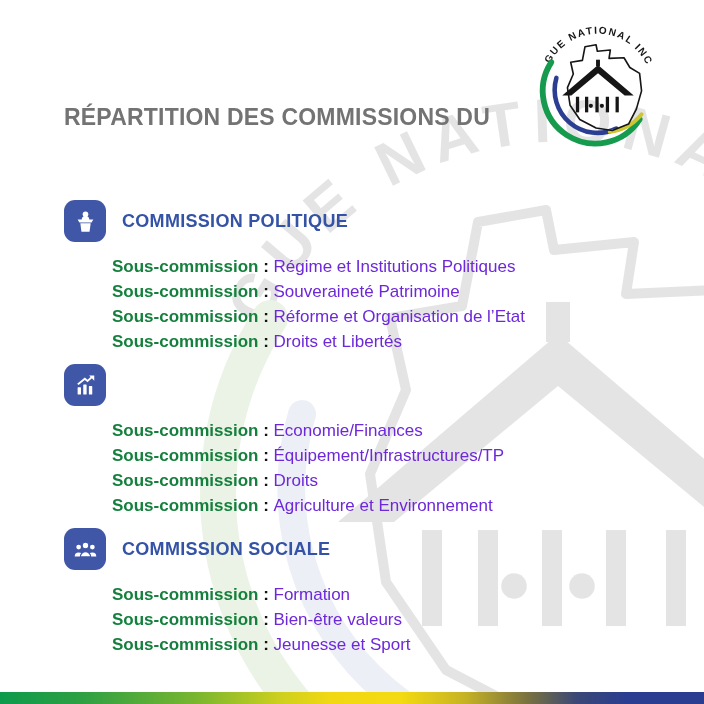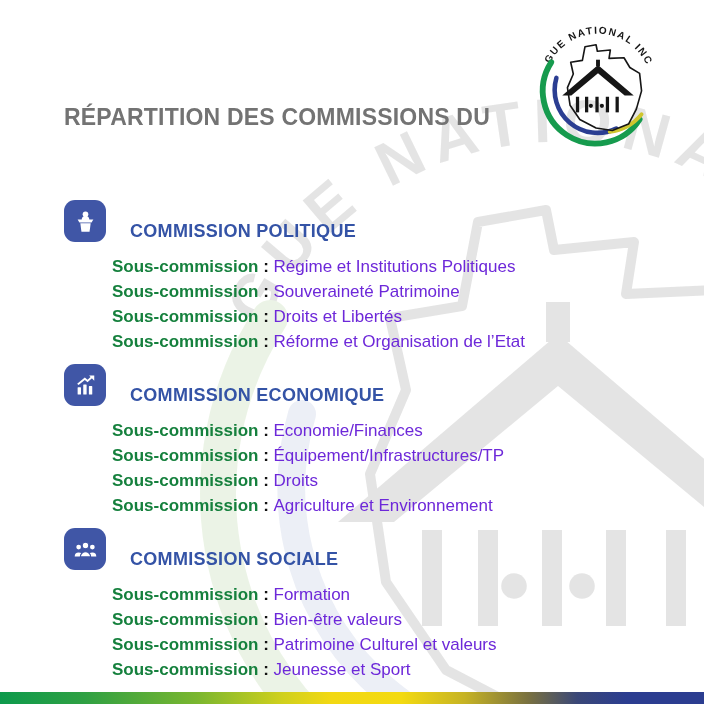--- a/index.html
+++ b/index.html
@@ -41,21 +41,21 @@
     position: absolute; left: 64px; top: 104px; width: 500px;
     font-size: 23px; line-height: 27px;
     font-weight: 800; color: #737373;
     letter-spacing: .2px;
     z-index: 1;
   }
 
   
   .sections { position: absolute; left: 64px; top: 200px; width: 584px; z-index: 1; }
   .section { margin-bottom: 10px; }
-  .sec-head { display: flex; align-items: flex-end; gap: 24px; height: 42px; }
+  .sec-head { display: flex; align-items: center; gap: 16px; height: 42px; }
   .icon-box {
     width: 42px; height: 42px; border-radius: 11px;
     background: #4056a6;
     display: flex; align-items: center; justify-content: center;
     flex: 0 0 auto;
   }
   .icon-box svg { width: 27px; height: 27px; display: block; }
   .sec-title {
     font-size: 18px; font-weight: 800; color: #3453a6;
     letter-spacing: .3px; white-space: nowrap;
@@ -131,37 +131,36 @@
             <path d="M 8.6 10.6 a 3.4 3.4 0 0 1 6.8 0 z"></path>
             <path d="M 5 10.2 h 14 l -1.6 2.6 H 6.6 Z"></path>
             <path d="M 7.4 13.6 h 9.2 l -1 7.4 H 8.4 Z"></path>
           </svg>
         </div>
         <div class="sec-title">COMMISSION POLITIQUE</div>
       </div>
       <div class="sub-list">
         <div class="sub-line"><span class="pfx">Sous-commission</span><span class="sep"> : </span><span class="val">Régime et Institutions Politiques</span></div>
         <div class="sub-line"><span class="pfx">Sous-commission</span><span class="sep"> : </span><span class="val">Souveraineté Patrimoine</span></div>
+        <div class="sub-line"><span class="pfx">Sous-commission</span><span class="sep"> : </span><span class="val">Réforme et Organisation de l’Etat</span></div>
         <div class="sub-line"><span class="pfx">Sous-commission</span><span class="sep"> : </span><span class="val">Droits et Libertés</span></div>
-        <div class="sub-line"><span class="pfx">Sous-commission</span><span class="sep"> : </span><span class="val">Réforme et Organisation de l’Etat</span></div>
       </div>
     </div>
 
     <div class="section">
       <div class="sec-head">
         <div class="icon-box">
           <svg viewBox="0 0 24 24" fill="#ffffff">
             <rect x="5" y="13.5" width="3" height="6.5" rx="0.5"></rect>
             <rect x="10" y="11" width="3" height="9" rx="0.5"></rect>
             <rect x="15" y="12.5" width="3" height="7.5" rx="0.5"></rect>
             <path d="M 5.2 11.2 L 10.8 6.6 L 13.2 8.6 L 17.6 4.8 L 16.4 3.6 L 13.2 6.4 L 10.8 4.4 L 4 10 Z" transform="translate(0.6,0.4)"></path>
             <path d="M 15.2 3.2 h 4.6 v 4.6 z"></path>
           </svg>
         </div>
-        <div class="sec-title">COMMISSION ECONOMIQUE</div>
       </div>
       <div class="sub-list">
         <div class="sub-line"><span class="pfx">Sous-commission</span><span class="sep"> : </span><span class="val">Economie/Finances</span></div>
         <div class="sub-line"><span class="pfx">Sous-commission</span><span class="sep"> : </span><span class="val">Équipement/Infrastructures/TP</span></div>
         <div class="sub-line"><span class="pfx">Sous-commission</span><span class="sep"> : </span><span class="val">Droits</span></div>
         <div class="sub-line"><span class="pfx">Sous-commission</span><span class="sep"> : </span><span class="val">Agriculture et Environnement</span></div>
       </div>
     </div>
 
     <div class="section">
@@ -174,21 +173,20 @@
             <path d="M 14.6 18.2 a 3.5 3.5 0 0 1 7 0 z"></path>
             <circle cx="12" cy="8.4" r="2.9" stroke="#4056a6" stroke-width="1"></circle>
             <path d="M 7.4 18.6 a 4.6 4.6 0 0 1 9.2 0 z" stroke="#4056a6" stroke-width="1"></path>
           </svg>
         </div>
         <div class="sec-title">COMMISSION SOCIALE</div>
       </div>
       <div class="sub-list">
         <div class="sub-line"><span class="pfx">Sous-commission</span><span class="sep"> : </span><span class="val">Formation</span></div>
         <div class="sub-line"><span class="pfx">Sous-commission</span><span class="sep"> : </span><span class="val">Bien-être valeurs</span></div>
-        <div class="sub-line"><span class="pfx">Sous-commission</span><span class="sep"> : </span><span class="val">Patrimoine Culturel et valeurs</span></div>
         <div class="sub-line"><span class="pfx">Sous-commission</span><span class="sep"> : </span><span class="val">Jeunesse et Sport</span></div>
       </div>
     </div>
 
   </div>
 
   <div class="flag-bar"></div>
 
 </div>
 

